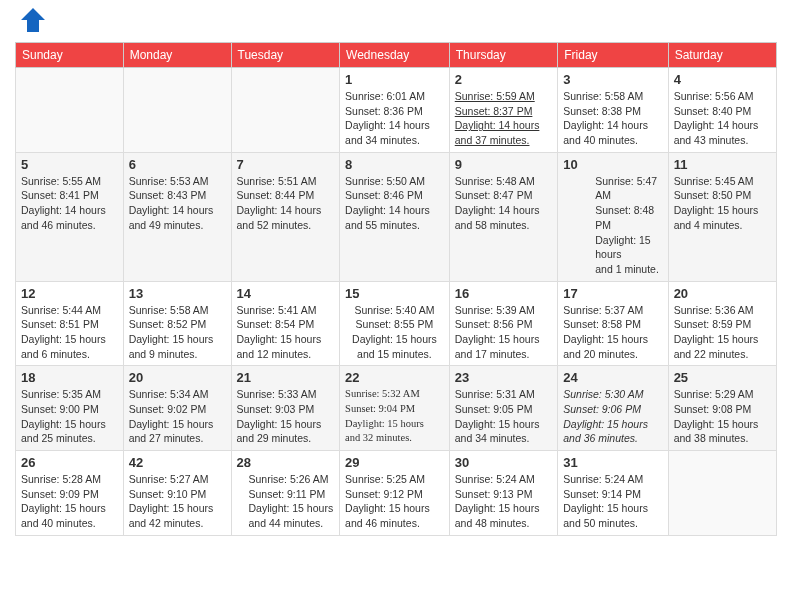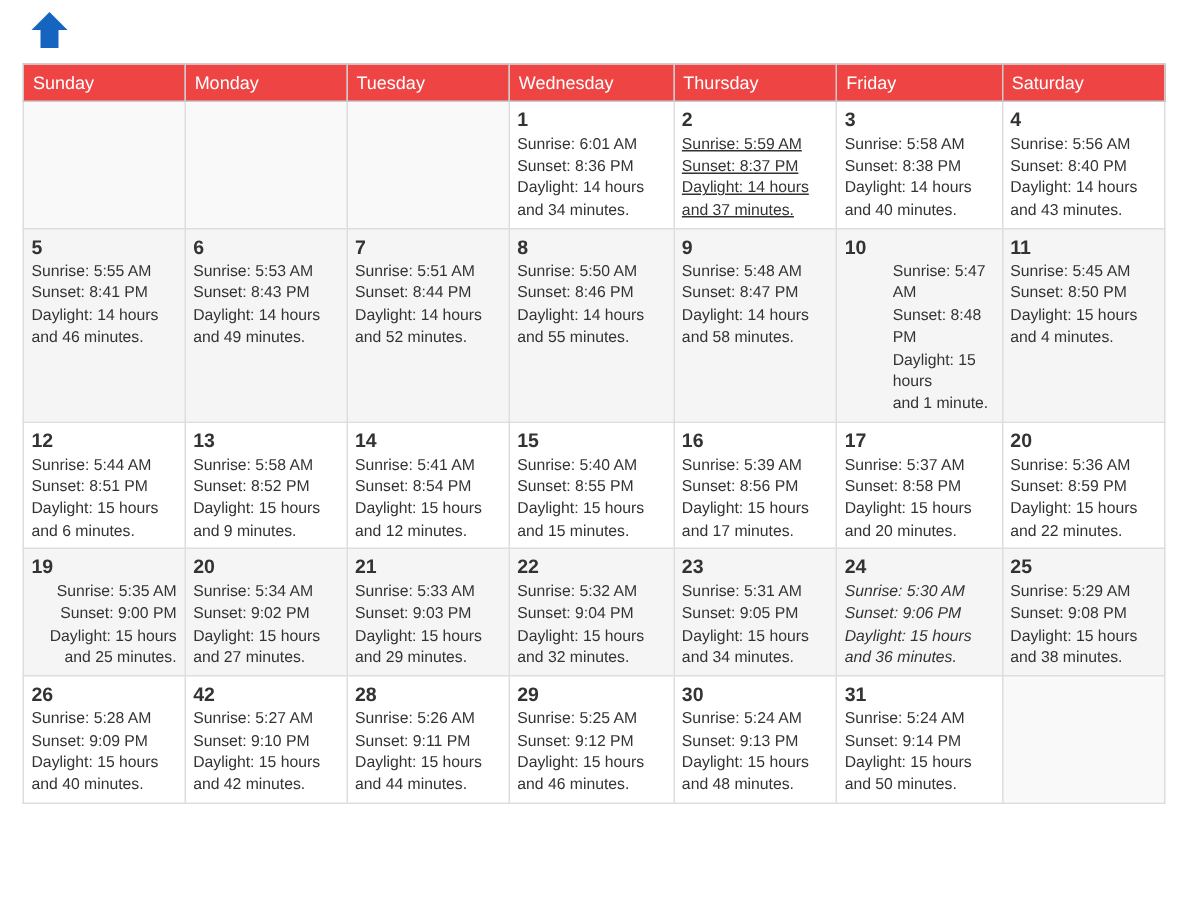--- a/index.html
+++ b/index.html
@@ -232,21 +232,21 @@
           </td>
           <td>
             <span class="day-num">14</span>
             <div class="day-info" style="white-space: pre-line;">Sunrise: 5:41 AM
 Sunset: 8:54 PM
 Daylight: 15 hours
 and 12 minutes.</div>
           </td>
           <td>
             <span class="day-num">15</span>
-            <div class="day-info" style="white-space: pre-line;">Sunrise: 5:40 AM
+            <div class="day-info" style="white-space: pre-line; text-align: center;">Sunrise: 5:40 AM
 Sunset: 8:55 PM
 Daylight: 15 hours
 and 15 minutes.</div>
           </td>
           <td>
             <span class="day-num">16</span>
             <div class="day-info" style="white-space: pre-line;">Sunrise: 5:39 AM
 Sunset: 8:56 PM
 Daylight: 15 hours
 and 17 minutes.</div>
@@ -261,43 +261,43 @@
           <td>
             <span class="day-num">20</span>
             <div class="day-info" style="white-space: pre-line;">Sunrise: 5:36 AM
 Sunset: 8:59 PM
 Daylight: 15 hours
 and 22 minutes.</div>
           </td>
         </tr>
         <tr class="row-shaded">
           <td>
-            <span class="day-num">19</span>
-            <div class="day-info" style="white-space: pre-line; text-align: right;">Sunrise: 5:35 AM
+            <span class="day-num">18</span>
+            <div class="day-info" style="white-space: pre-line;">Sunrise: 5:35 AM
 Sunset: 9:00 PM
 Daylight: 15 hours
 and 25 minutes.</div>
           </td>
           <td>
             <span class="day-num">20</span>
             <div class="day-info" style="white-space: pre-line;">Sunrise: 5:34 AM
 Sunset: 9:02 PM
 Daylight: 15 hours
 and 27 minutes.</div>
           </td>
           <td>
             <span class="day-num">21</span>
             <div class="day-info" style="white-space: pre-line;">Sunrise: 5:33 AM
 Sunset: 9:03 PM
 Daylight: 15 hours
 and 29 minutes.</div>
           </td>
           <td>
             <span class="day-num">22</span>
-            <div class="day-info" style="white-space: pre-line;">Sunrise: 5:32 AM
+            <div class="day-info" style="white-space: pre-line; font-family: Liberation Serif, serif;">Sunrise: 5:32 AM
 Sunset: 9:04 PM
 Daylight: 15 hours
 and 32 minutes.</div>
           </td>
           <td>
             <span class="day-num">23</span>
             <div class="day-info" style="white-space: pre-line;">Sunrise: 5:31 AM
 Sunset: 9:05 PM
 Daylight: 15 hours
 and 34 minutes.</div>
@@ -327,21 +327,21 @@
           </td>
           <td>
             <span class="day-num">42</span>
             <div class="day-info" style="white-space: pre-line;">Sunrise: 5:27 AM
 Sunset: 9:10 PM
 Daylight: 15 hours
 and 42 minutes.</div>
           </td>
           <td>
             <span class="day-num">28</span>
-            <div class="day-info" style="white-space: pre-line;">Sunrise: 5:26 AM
+            <div class="day-info" style="white-space: pre-line; margin-left: 12px;">Sunrise: 5:26 AM
 Sunset: 9:11 PM
 Daylight: 15 hours
 and 44 minutes.</div>
           </td>
           <td>
             <span class="day-num">29</span>
             <div class="day-info" style="white-space: pre-line;">Sunrise: 5:25 AM
 Sunset: 9:12 PM
 Daylight: 15 hours
 and 46 minutes.</div>

